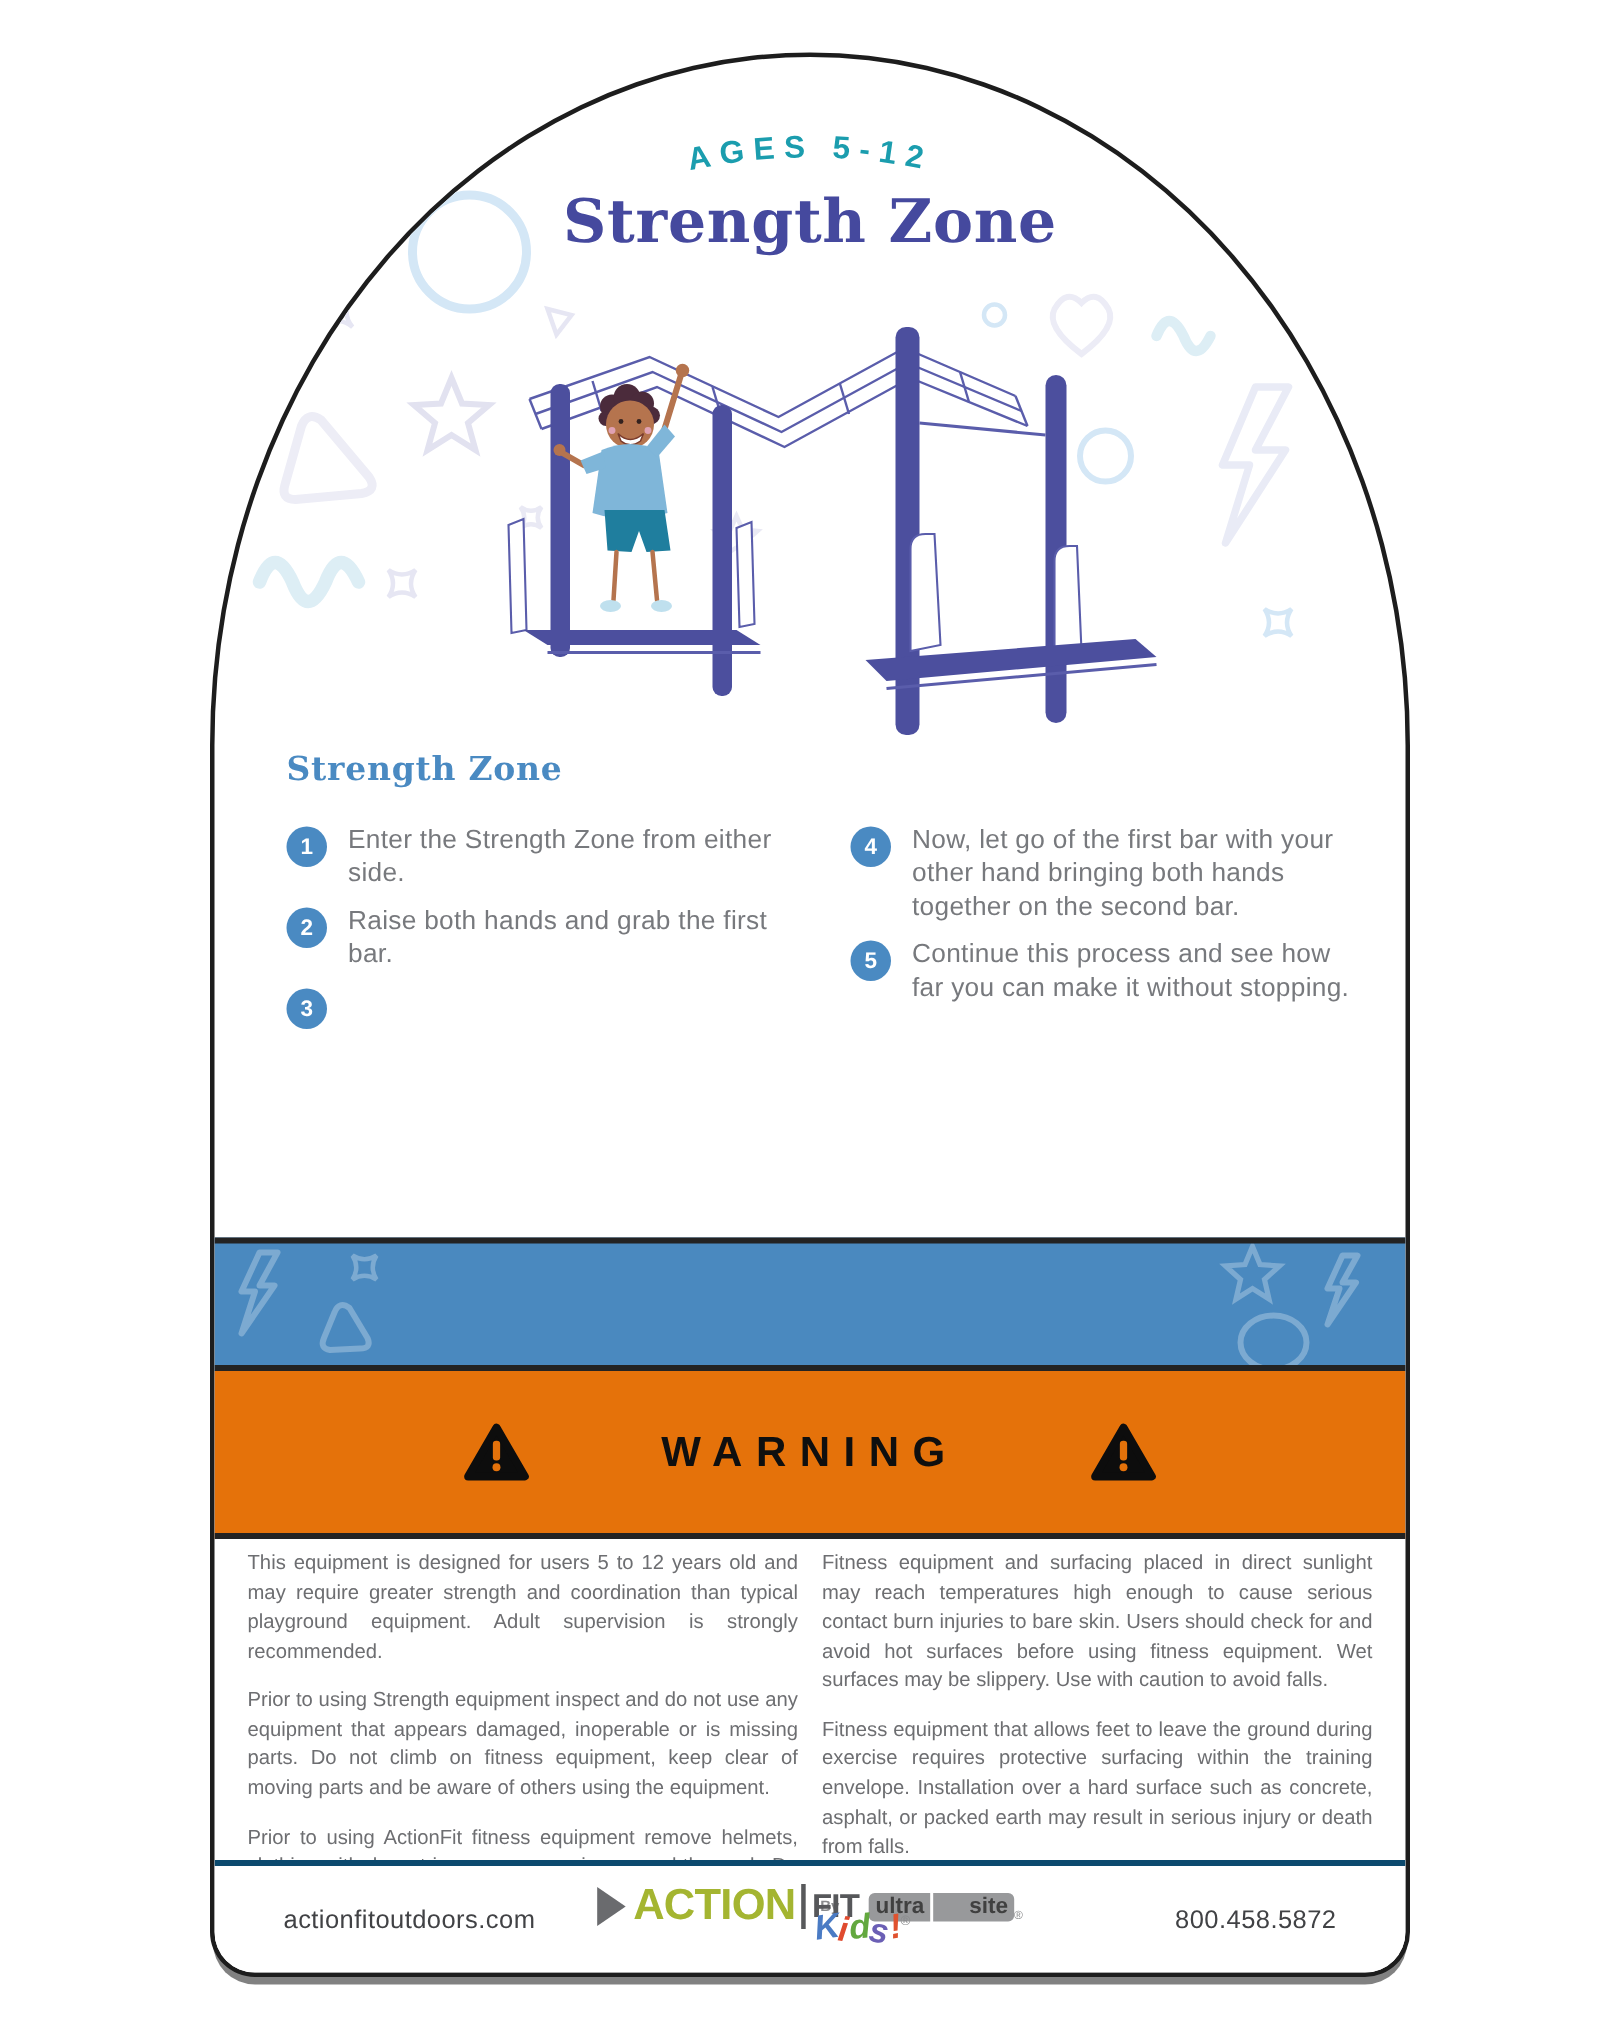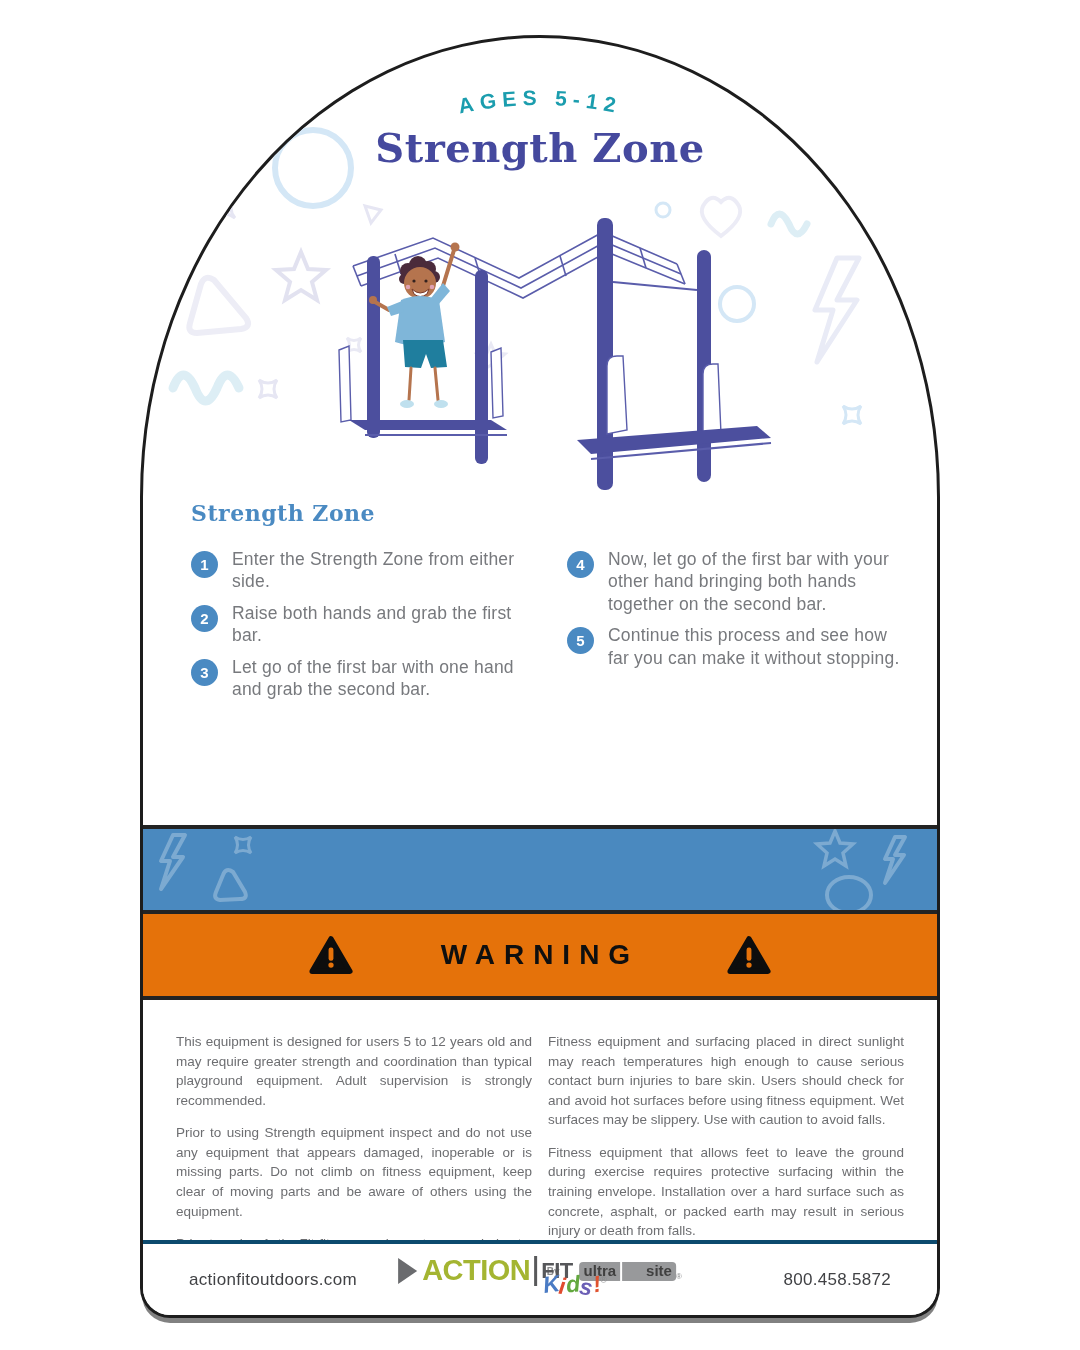--- a/index.html
+++ b/index.html
@@ -37,28 +37,28 @@
 
   
   .banner-blue { position:absolute; top:787px; left:0; right:0; height:89px; background:#4a89bf;
                  border-top:4px solid #232323; border-bottom:4px solid #232323;
                  display:flex; align-items:center; justify-content:center; overflow:hidden; }
   .banner-blue .msg { position:relative; max-width:552px; color:#fff; line-height:1.25; z-index:2; }
   .msg-bold { font-family:"DejaVu Serif", serif; font-weight:bold; font-size:21px; }
   .msg-reg  { font-size:18px; }
   .banner-doodles { position:absolute; inset:0; z-index:1; }
 
-  .banner-orange { position:absolute; top:876px; left:0; right:0; height:86px; background:#e5720a;
+  .banner-orange { position:absolute; top:876px; left:0; right:0; height:112px; background:#e5720a;
                    border-bottom:4px solid #232323; display:flex; align-items:center;
                    justify-content:center; gap:88px; }
   .warn-label { font-size:28px; font-weight:bold; color:#0f0f0f; letter-spacing:9px; }
 
   
   .warning-text { position:absolute; top:970px; left:0; right:0; height:232px;
-                  padding:24px 33px 0; display:flex; gap:16px; }
+                  padding:24px 22px 0; display:flex; gap:16px; }
   .warning-text .wcol { flex:1; }
   .warning-text p { font-size:13.5px; line-height:1.45; color:#6d6e71; text-align:justify;
                     margin-bottom:13px; }
 
   
   .footer { position:absolute; top:1202px; left:0; right:0; bottom:0;
             border-top:4px solid #0c4a6e; display:flex; align-items:center;
             justify-content:space-between; padding:0 46px; background:#fff; }
   .site-url, .phone { font-size:17px; color:#414245; letter-spacing:.3px; }
   .logo { position:absolute; left:50%; transform:translateX(-50%); top:10px;
@@ -188,21 +188,20 @@
           <div class="step">
             <span class="badge">1</span>
             <span class="step-text">Enter the Strength Zone from either side.</span>
           </div>
           <div class="step">
             <span class="badge">2</span>
             <span class="step-text">Raise both hands and grab the first bar.</span>
           </div>
           <div class="step">
             <span class="badge">3</span>
-            <span class="step-text">Let go of the first bar with one hand and grab the second bar.</span>
           </div>
         </div>
         <div class="col-b">
           <div class="step">
             <span class="badge">4</span>
             <span class="step-text">Now, let go of the first bar with your other hand bringing both hands together on the second bar.</span>
           </div>
           <div class="step">
             <span class="badge">5</span>
             <span class="step-text">Continue this process and see how far you can make it without stopping.</span>

